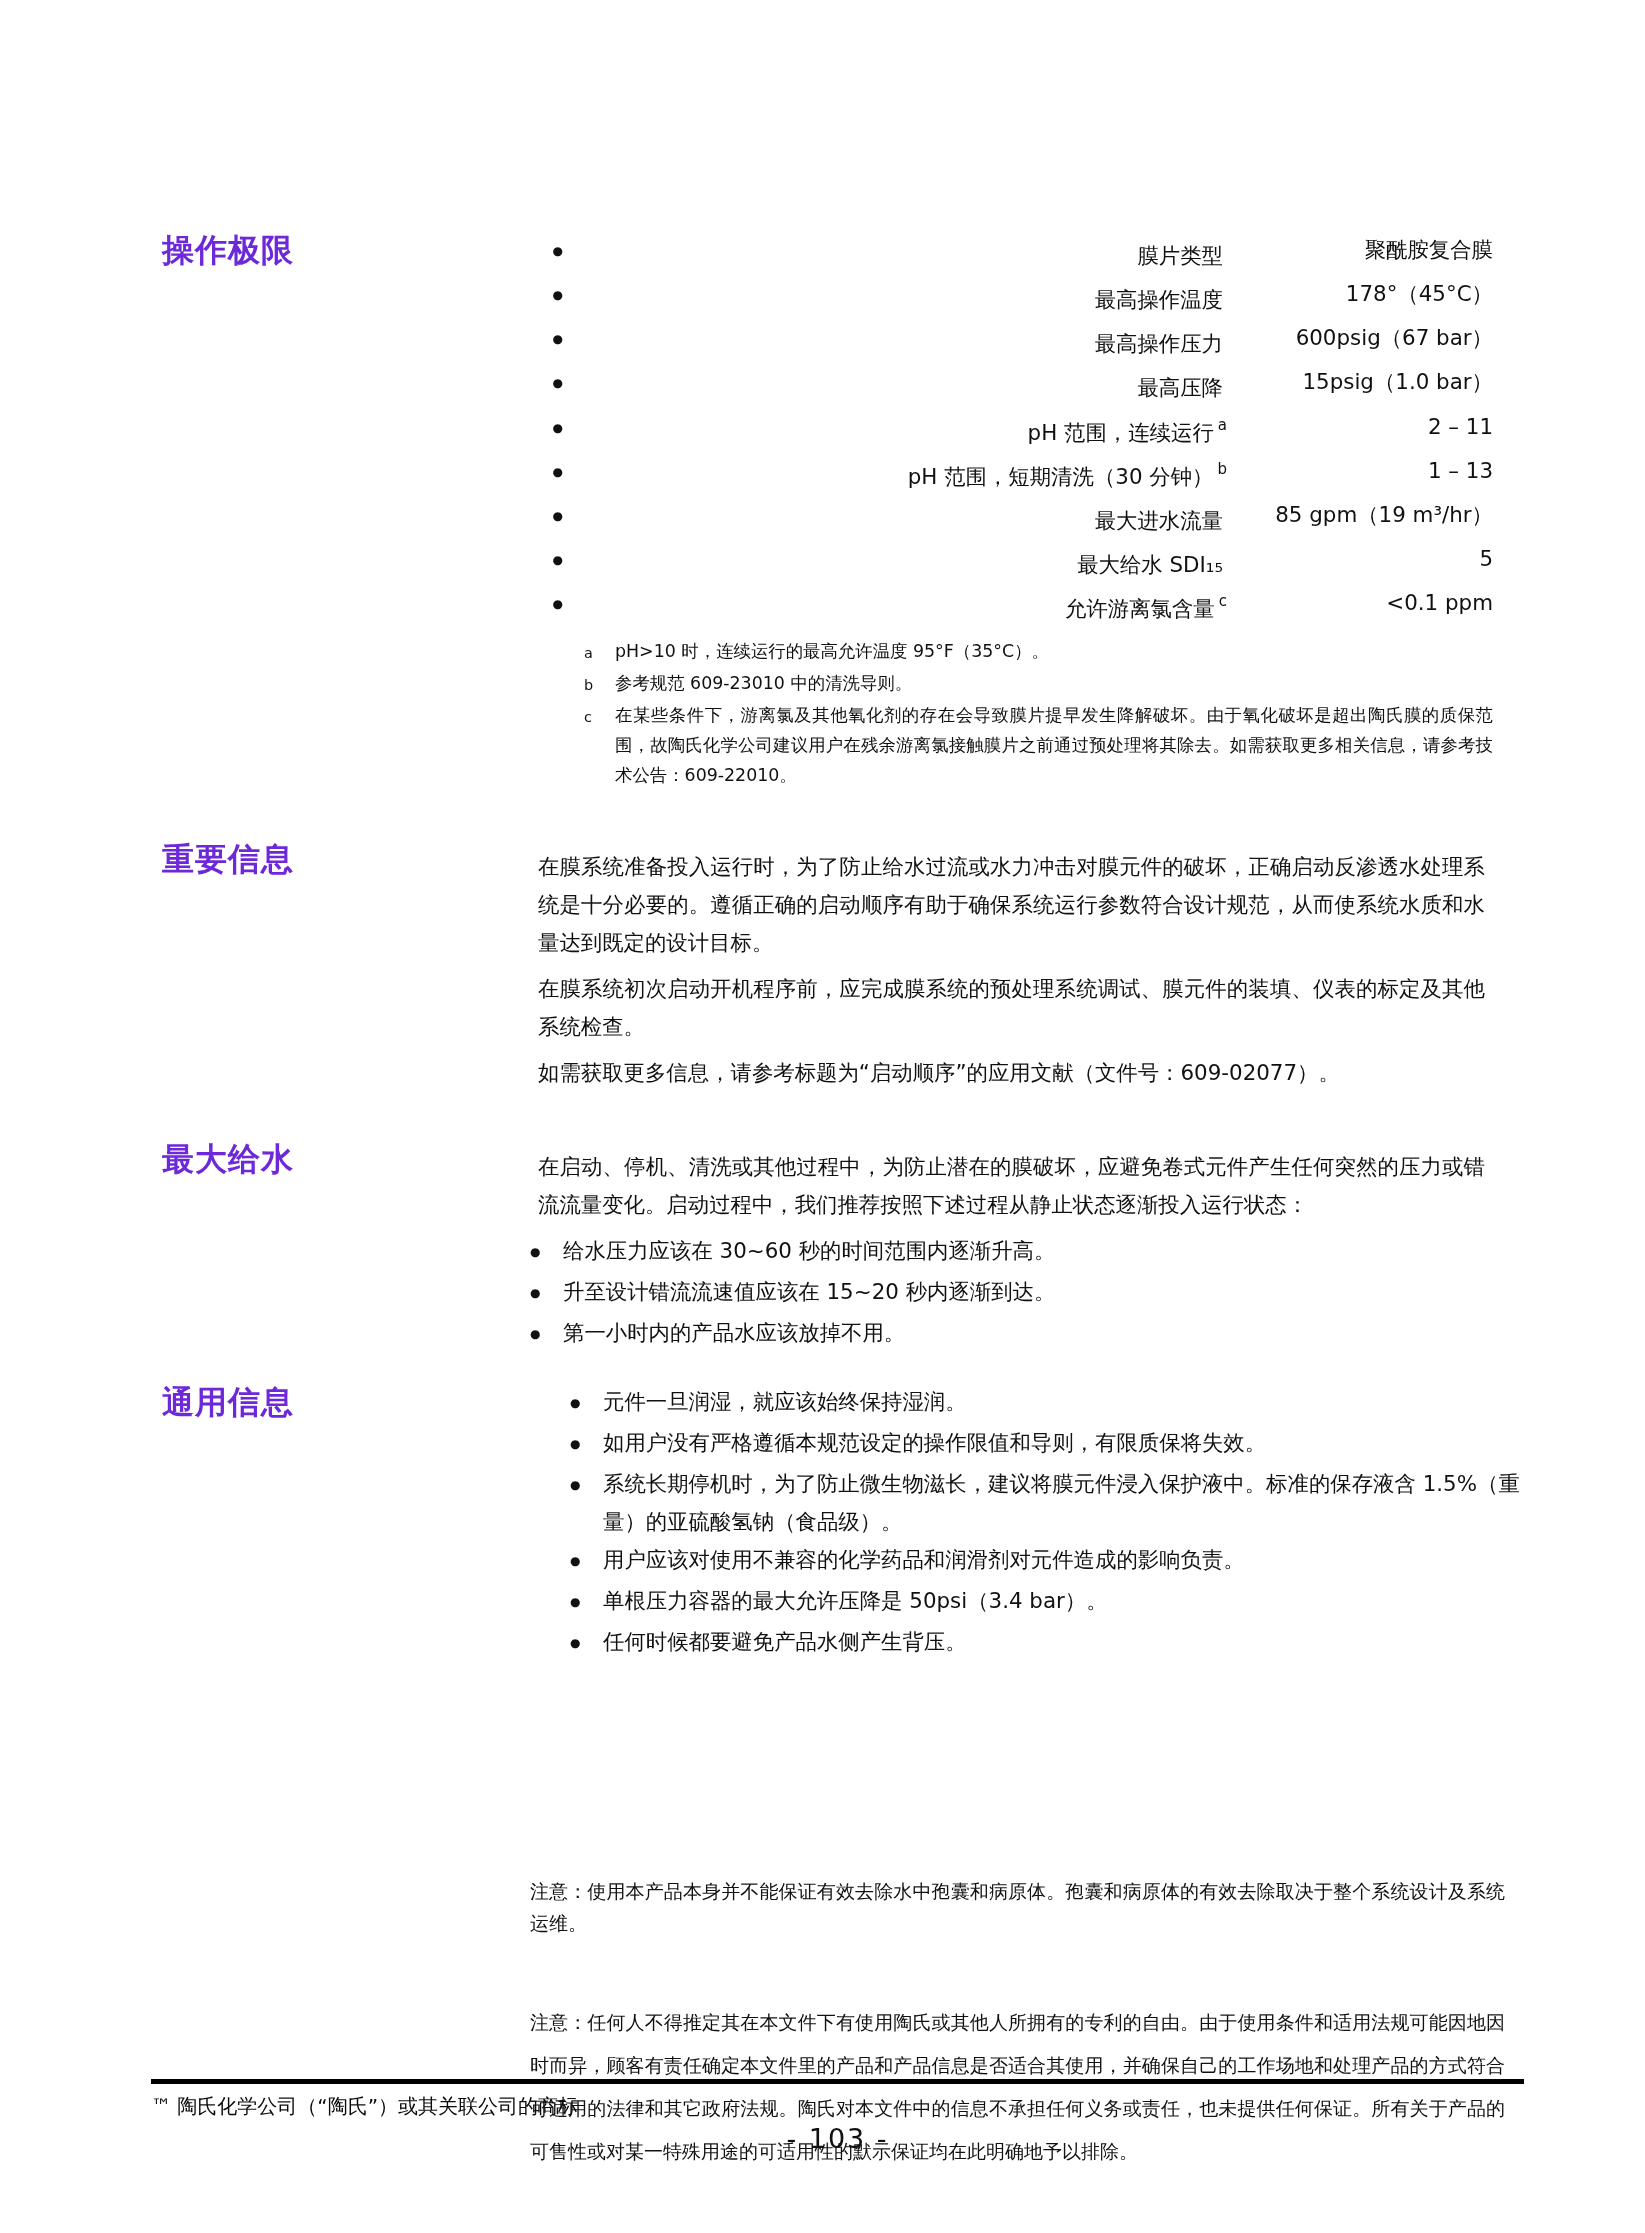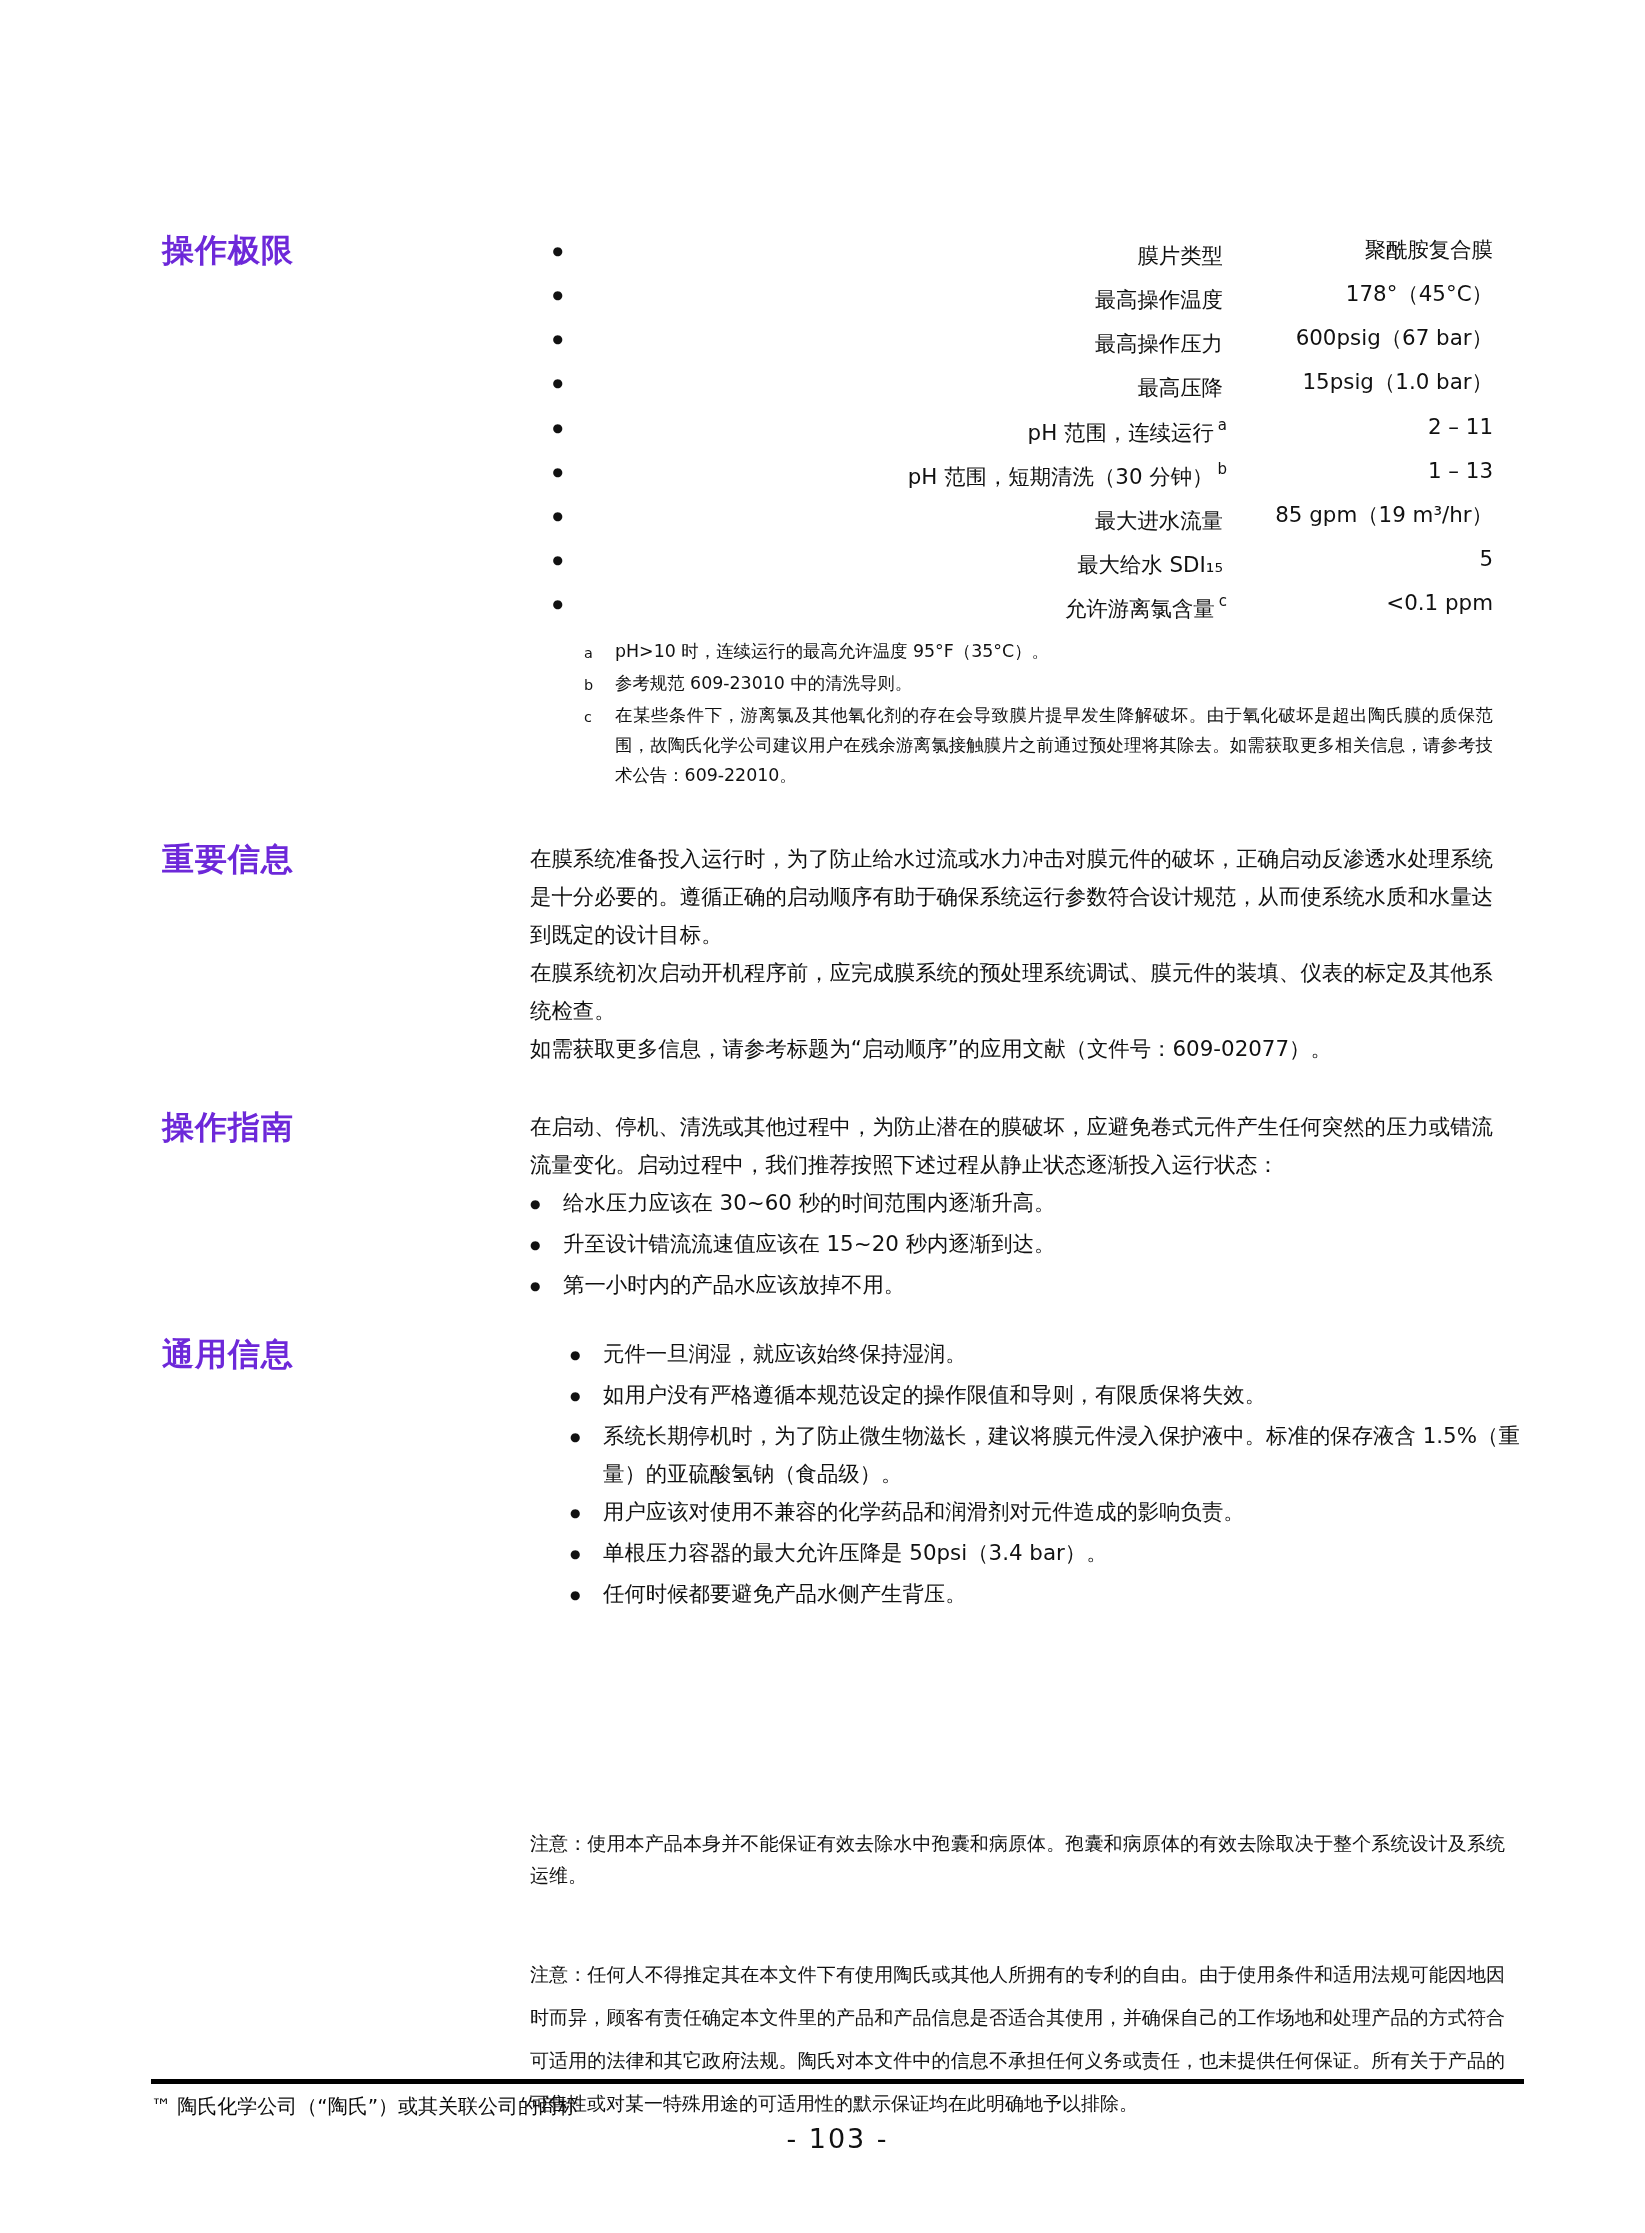--- a/index.html
+++ b/index.html
@@ -27,21 +27,21 @@
   .spec-value{flex:1;}
   .fn-ref{font-size:15px;position:relative;top:-2px;margin-left:4px;}
 
   
   .footnotes{margin-top:8px;font-size:17.4px;line-height:30px;}
   .footnote{display:flex;}
   .fn-marker{flex:0 0 31px;margin-left:54px;font-size:14.4px;padding-top:2px;}
   .fn-text{flex:1;text-align:justify;}
 
   
-  .para{margin:0;text-align:justify;}
+  .para{margin:8px;text-align:justify;}
 
   
   .bullet-item{display:flex;}
   .bullet-text{flex:1;text-align:left;}
 
   #sec-important{margin-top:50px;}
   #sec-guide{margin-top:40px;}
   #sec-general{margin-top:28px;gap:40px;}
 
   
@@ -137,21 +137,21 @@
     </div>
     <div class="content-col">
       <p class="para">在膜系统准备投入运行时，为了防止给水过流或水力冲击对膜元件的破坏，正确启动反渗透水处理系统是十分必要的。遵循正确的启动顺序有助于确保系统运行参数符合设计规范，从而使系统水质和水量达到既定的设计目标。</p>
       <p class="para">在膜系统初次启动开机程序前，应完成膜系统的预处理系统调试、膜元件的装填、仪表的标定及其他系统检查。</p>
       <p class="para">如需获取更多信息，请参考标题为“启动顺序”的应用文献（文件号：609-02077）。</p>
     </div>
   </section>
 
   <section class="section" id="sec-guide">
     <div class="label-col">
-      <h2 class="heading">操作指南</h2>
+      <h2 class="heading">最大给水</h2>
     </div>
     <div class="content-col">
       <p class="para">在启动、停机、清洗或其他过程中，为防止潜在的膜破坏，应避免卷式元件产生任何突然的压力或错流流量变化。启动过程中，我们推荐按照下述过程从静止状态逐渐投入运行状态：</p>
       <div class="bullet-item">
         <span class="bullet"></span>
         <span class="bullet-text">给水压力应该在 30~60 秒的时间范围内逐渐升高。</span>
       </div>
       <div class="bullet-item">
         <span class="bullet"></span>
         <span class="bullet-text">升至设计错流流速值应该在 15~20 秒内逐渐到达。</span>

